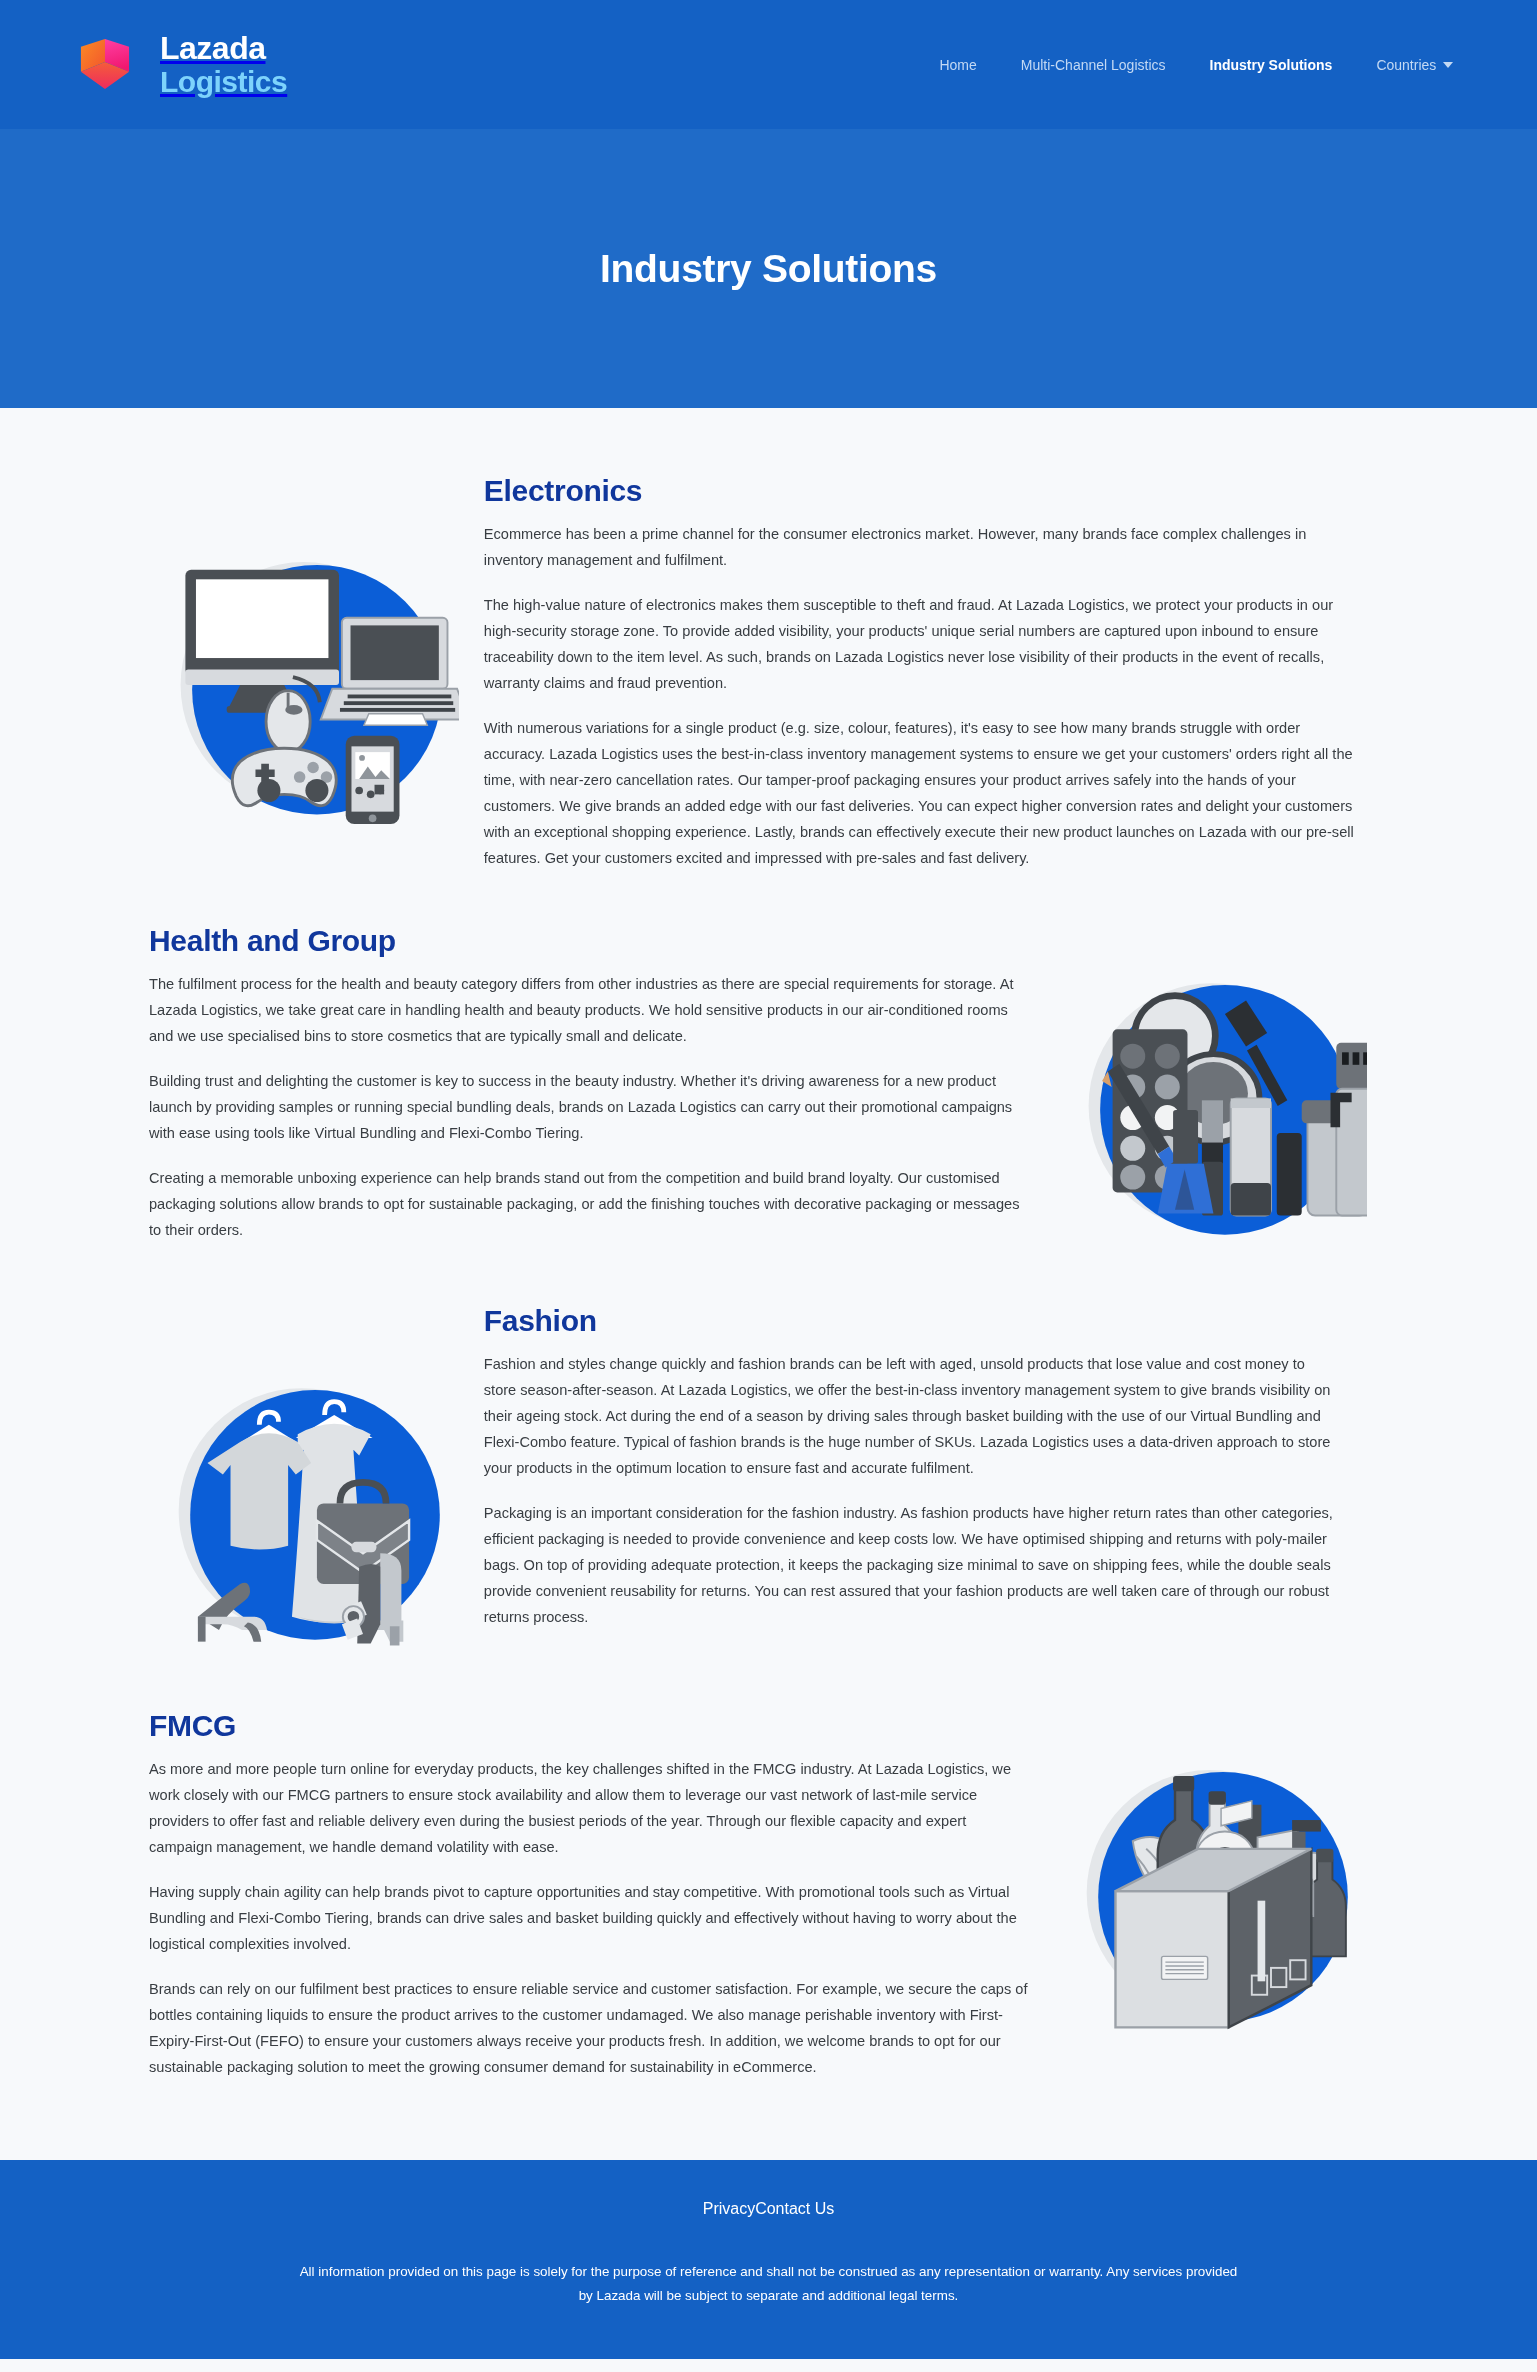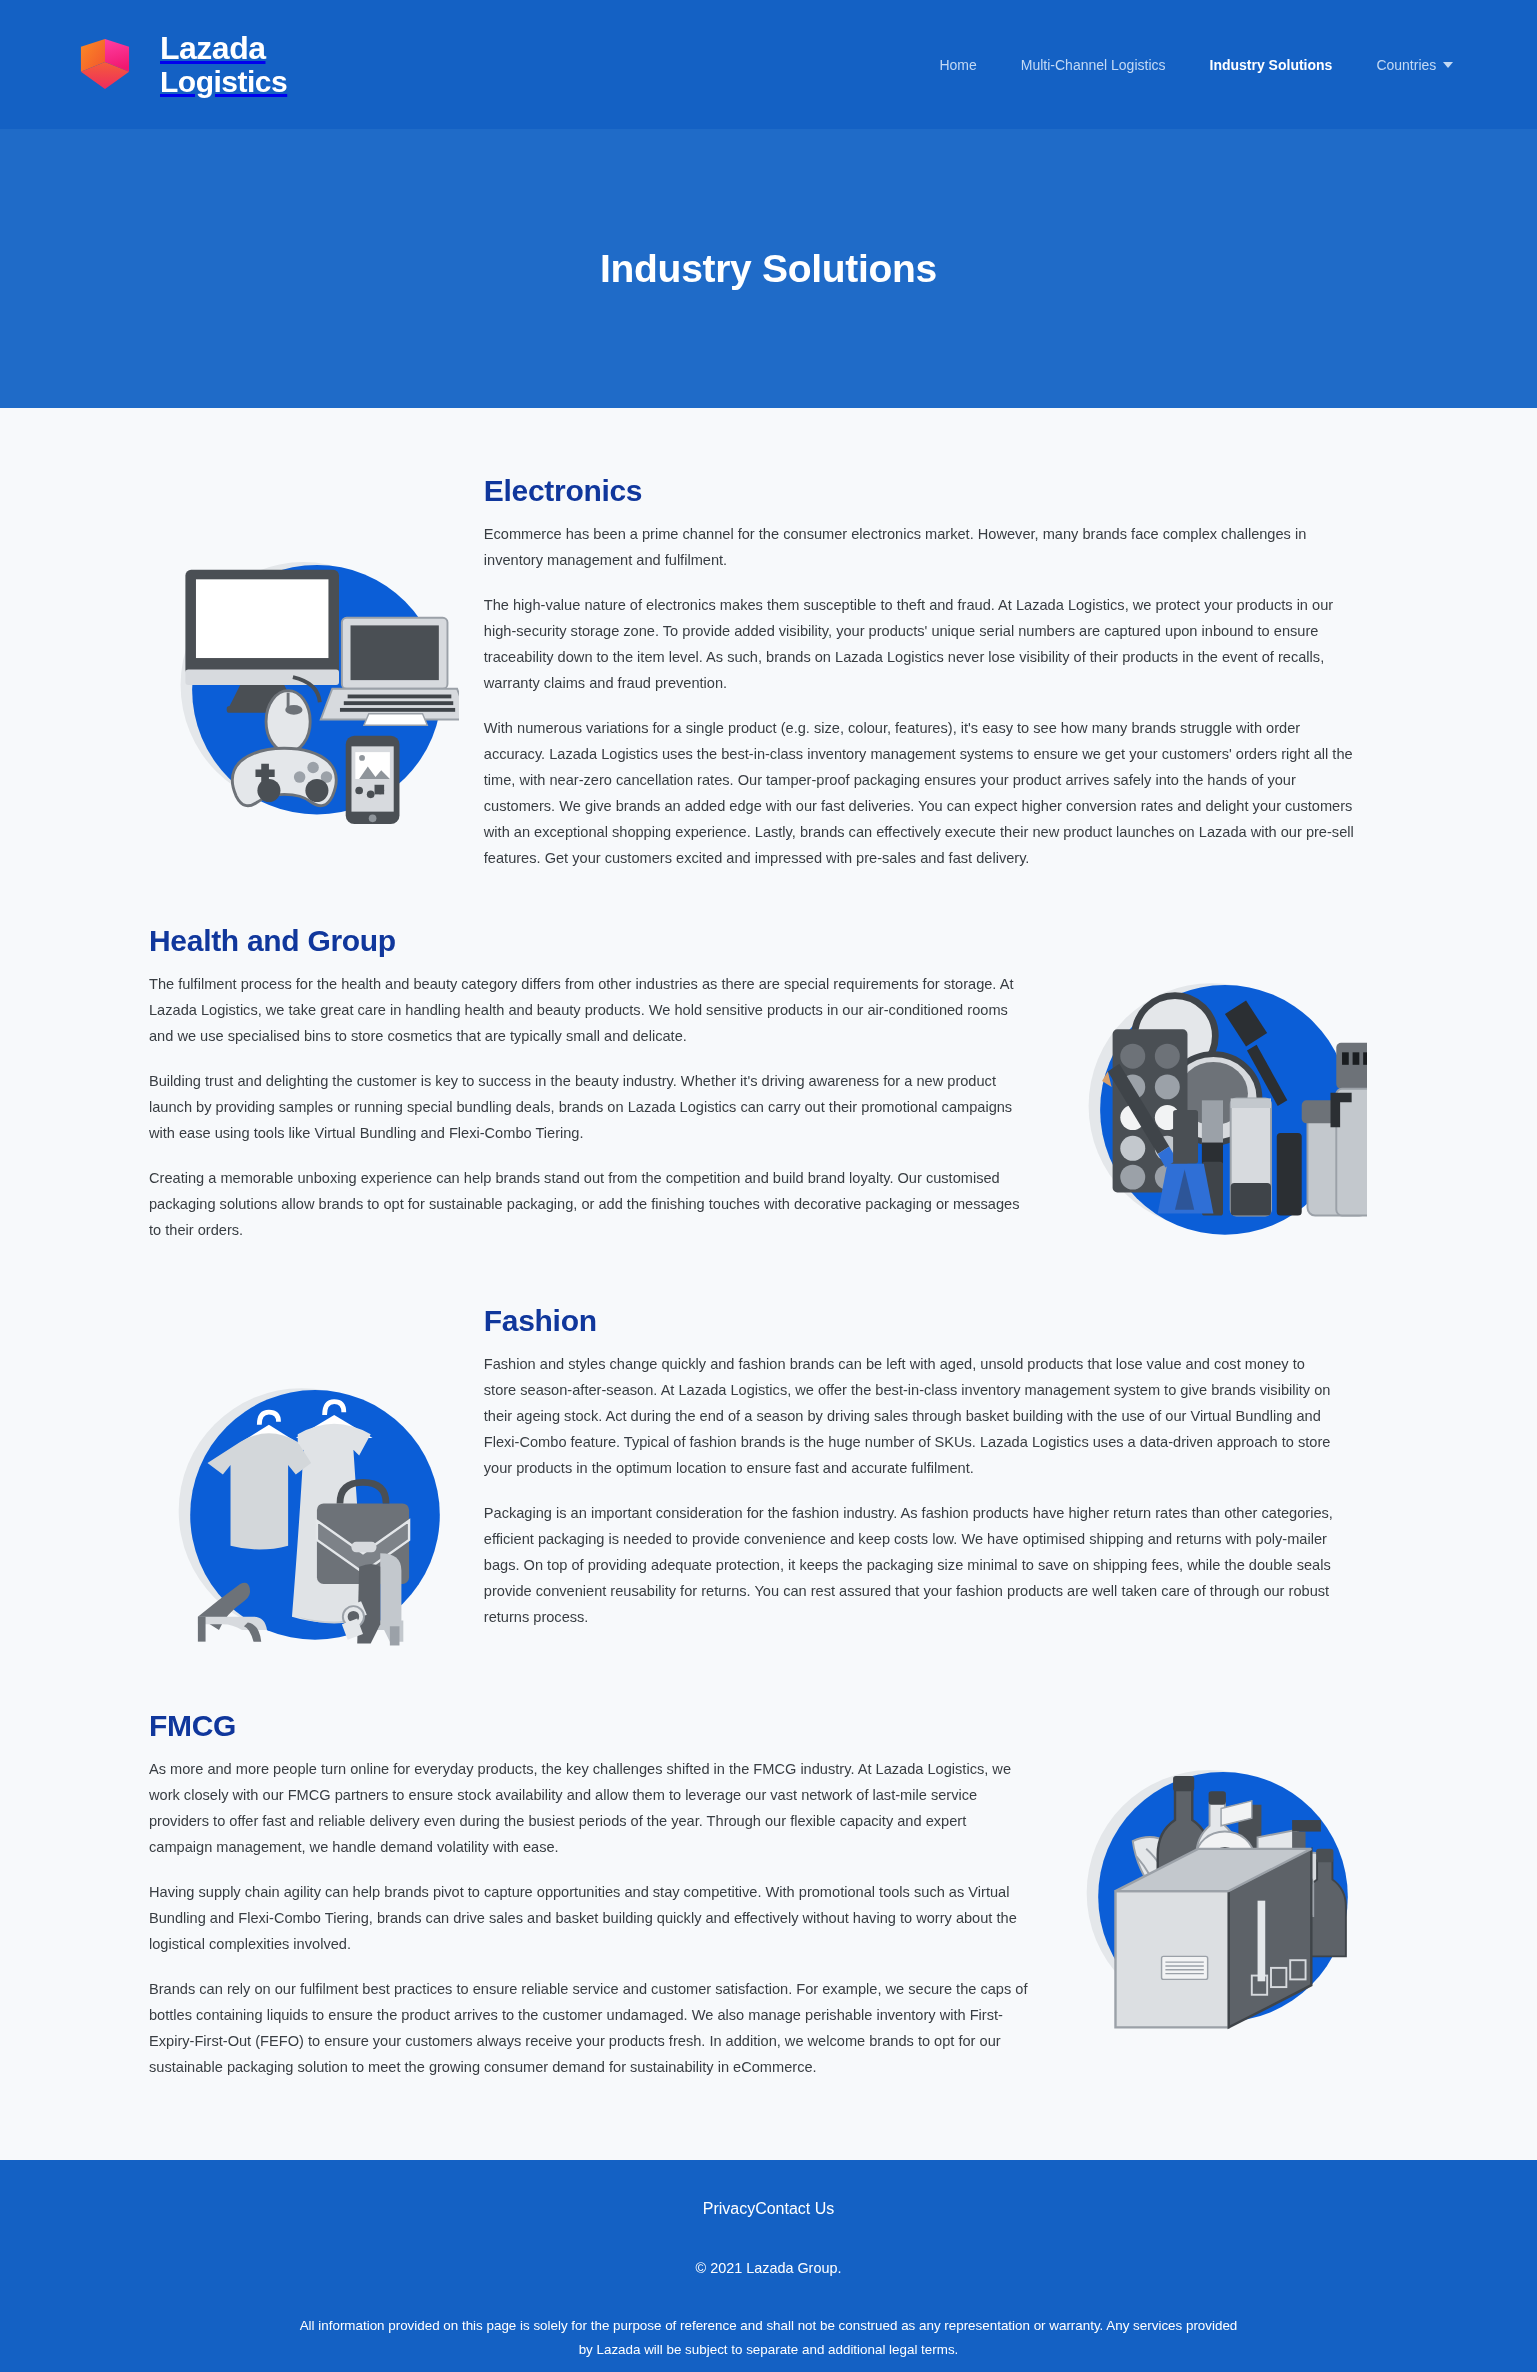--- a/index.html
+++ b/index.html
@@ -21,21 +21,21 @@
     position: relative;
   }
   .brand { display: flex; align-items: center; gap: 29px; }
   .brand-mark { width: 52px; height: 54px; display: block; flex: 0 0 auto; }
   .brand-words { display: flex; flex-direction: column; line-height: 1.0; }
   .brand-line1 {
     font-size: 32px; font-weight: 700; color: #ffffff;
     letter-spacing: -0.5px;
   }
   .brand-line2 {
-    font-size: 30px; font-weight: 700; color: #ffffff;
+    font-size: 30px; font-weight: 700; color: #7dd3fc;
     letter-spacing: -0.5px; margin-top: 2.9px;
   }
   .nav-links {
     margin-left: auto;
     display: flex;
     align-items: center;
     gap: 44px;
     padding-right: 23px;
   }
   .nav-link {
@@ -427,16 +427,15 @@
     </div>
   </section>
 
 </main>
 
 <footer class="footer">
   <div class="footer-links">
     <a class="footer-link" href="#">Privacy</a>
     <a class="footer-link" href="#">Contact Us</a>
   </div>
-  <div class="footer-copy">© 2021 Lazada Group.</div>
   <div class="footer-disclaimer">All information provided on this page is solely for the purpose of reference and shall not be construed as any representation or warranty. Any services provided by Lazada will be subject to separate and additional legal terms.</div>
 </footer>
 
 
 </body></html>

